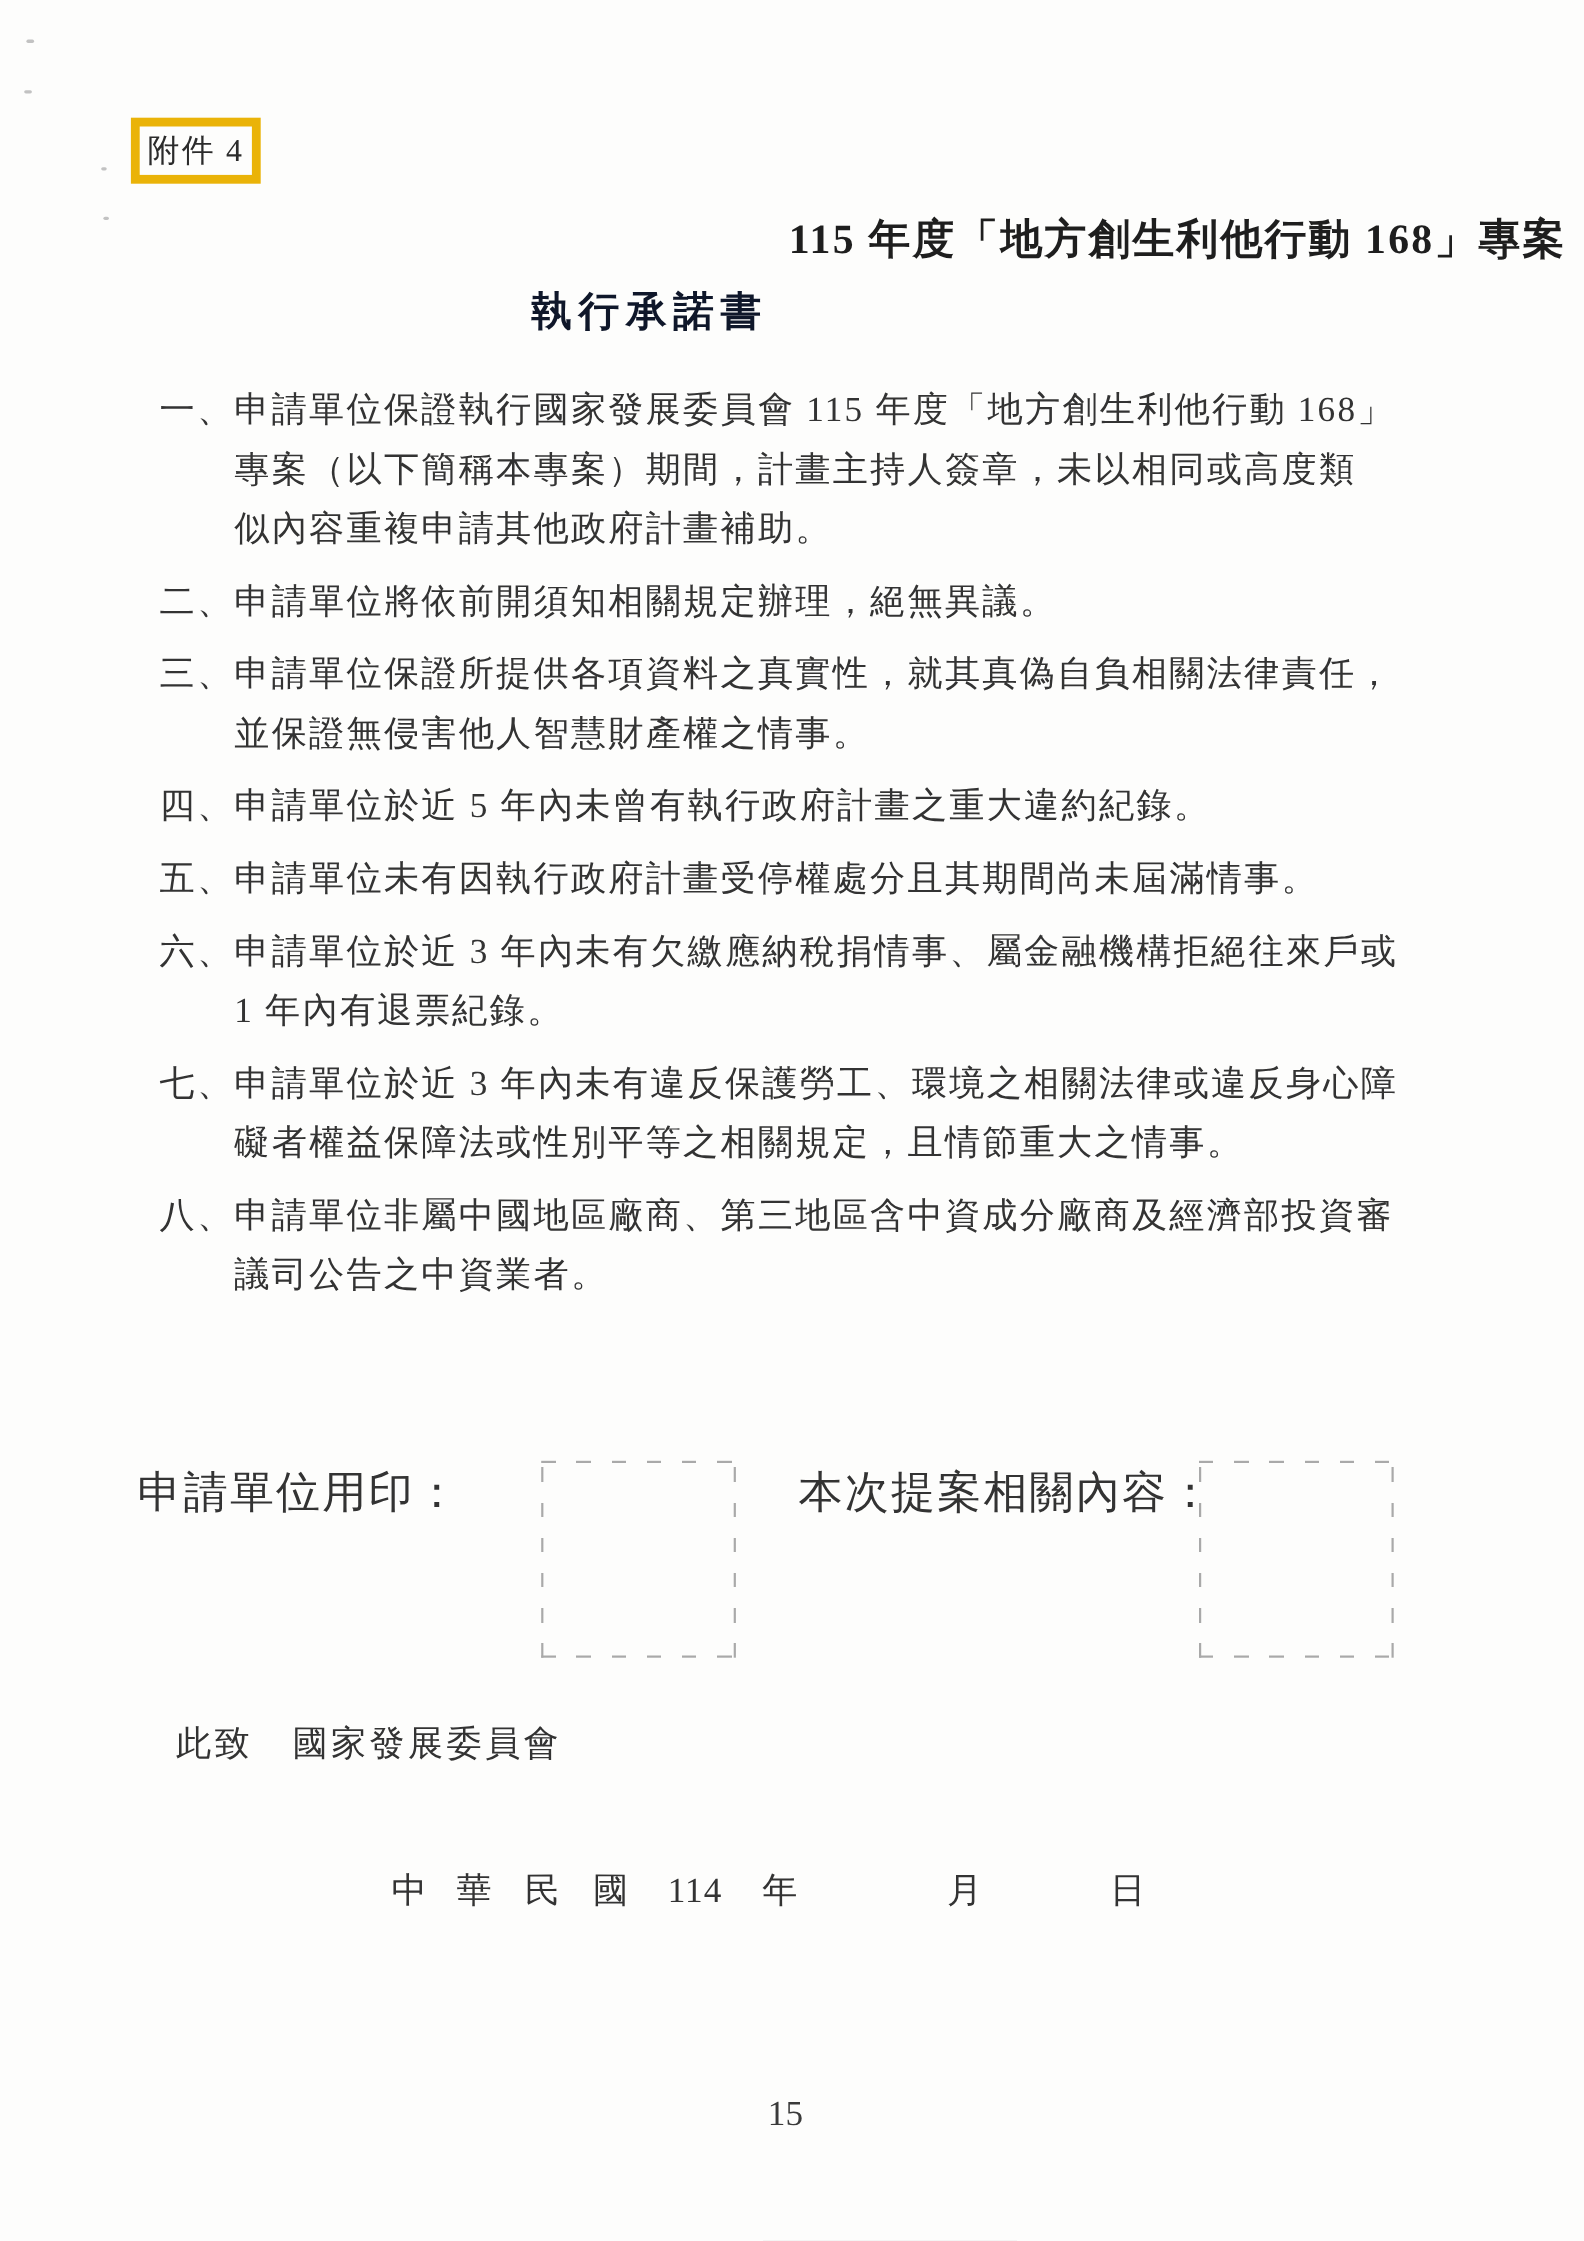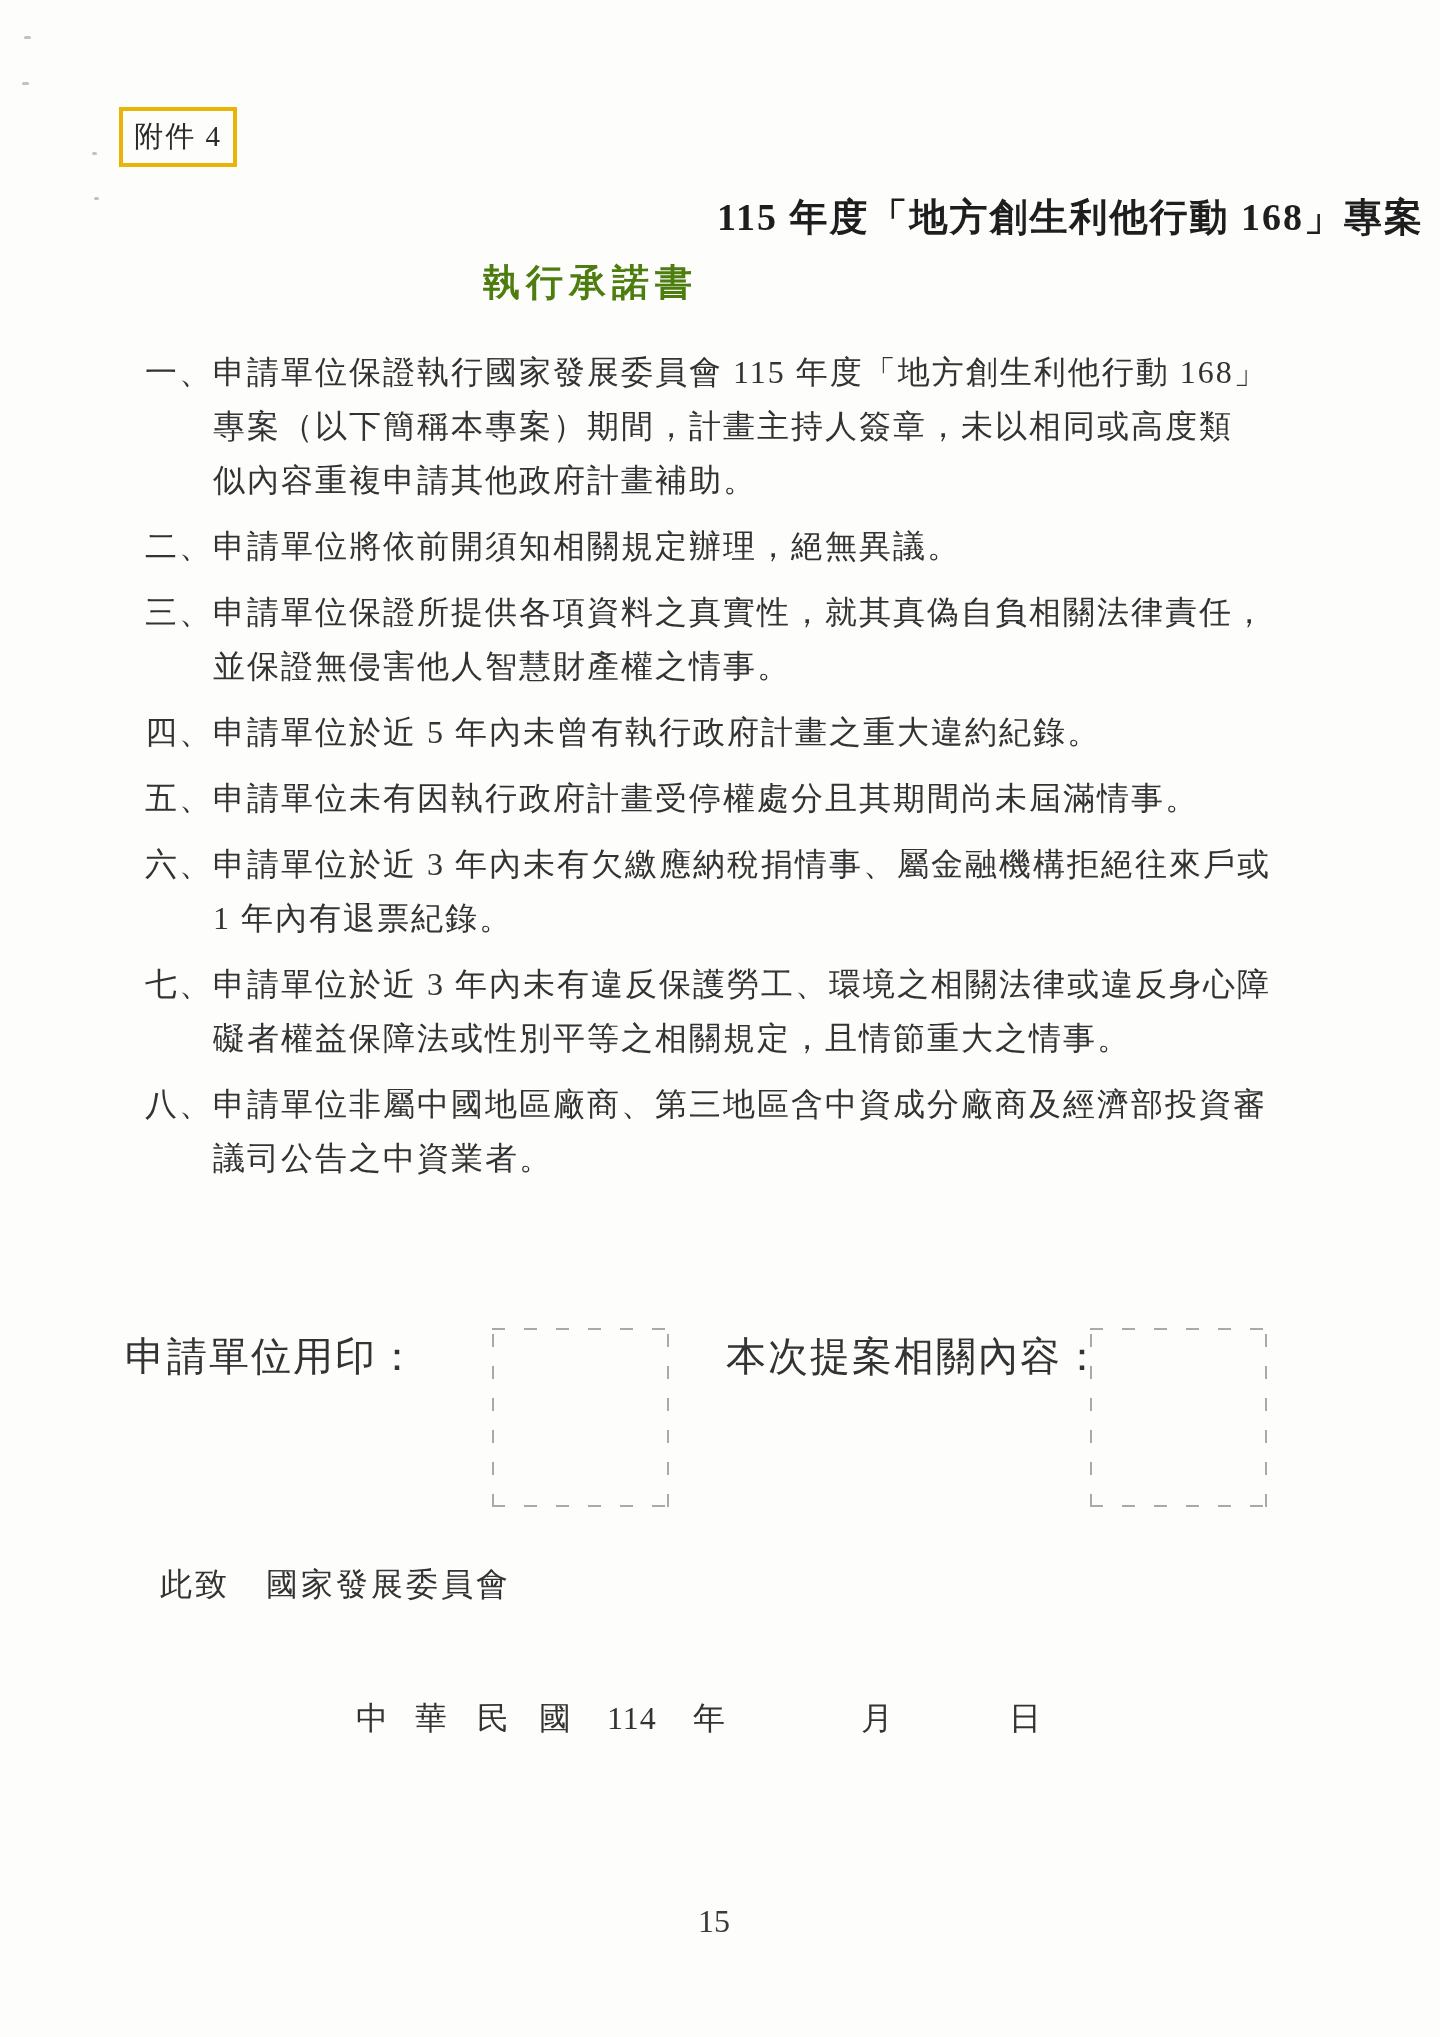--- a/index.html
+++ b/index.html
@@ -7,34 +7,34 @@
     position:relative;
     width:1440px;height:2037px;
     background:#fdfdfc;
     overflow:hidden;
     font-family:"Liberation Serif","DejaVu Serif",serif;
     color:#2e2e2e;
   }
   
   .attachment-box{
     position:absolute;left:119px;top:107px;width:118px;height:60px;
-    border:4px solid #eab308;
+    border:8px solid #eab308;
     display:flex;align-items:center;justify-content:center;
     box-sizing:border-box;
   }
   .attachment-text{font-size:29px;letter-spacing:2px;color:#2b2b2b;}
   
   .title-line1{
     position:absolute;left:0;top:192px;width:1424px;margin:0;
     text-align:right;font-size:38px;font-weight:bold;color:#1e1e1e;
     letter-spacing:2px;
   }
   .title-line2{
     position:absolute;left:0;top:258px;width:1181px;margin:0;
-    text-align:center;font-size:37px;font-weight:bold;color:#4d7c0f;
+    text-align:center;font-size:37px;font-weight:bold;color:#0f172a;
     letter-spacing:6px;
   }
   
   .terms{
     position:absolute;left:145px;top:345px;width:1160px;
     font-size:32px;letter-spacing:2px;color:#333;
   }
   .term{position:relative;padding-left:68px;margin-bottom:12px;}
   .term .marker{position:absolute;left:0;top:0;height:54px;line-height:54px;}
   .tline{height:54px;line-height:54px;white-space:nowrap;}

